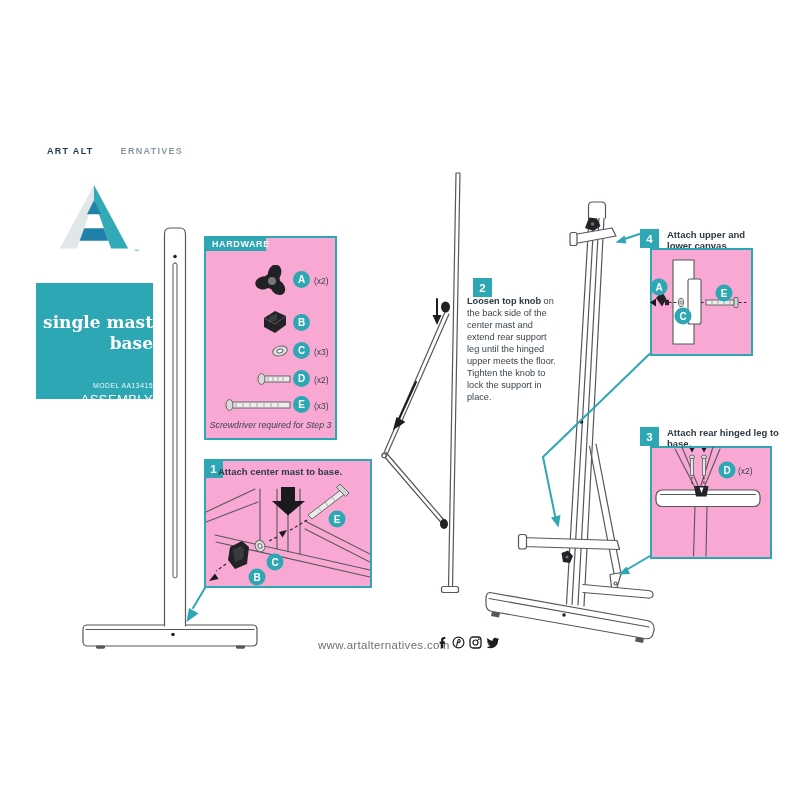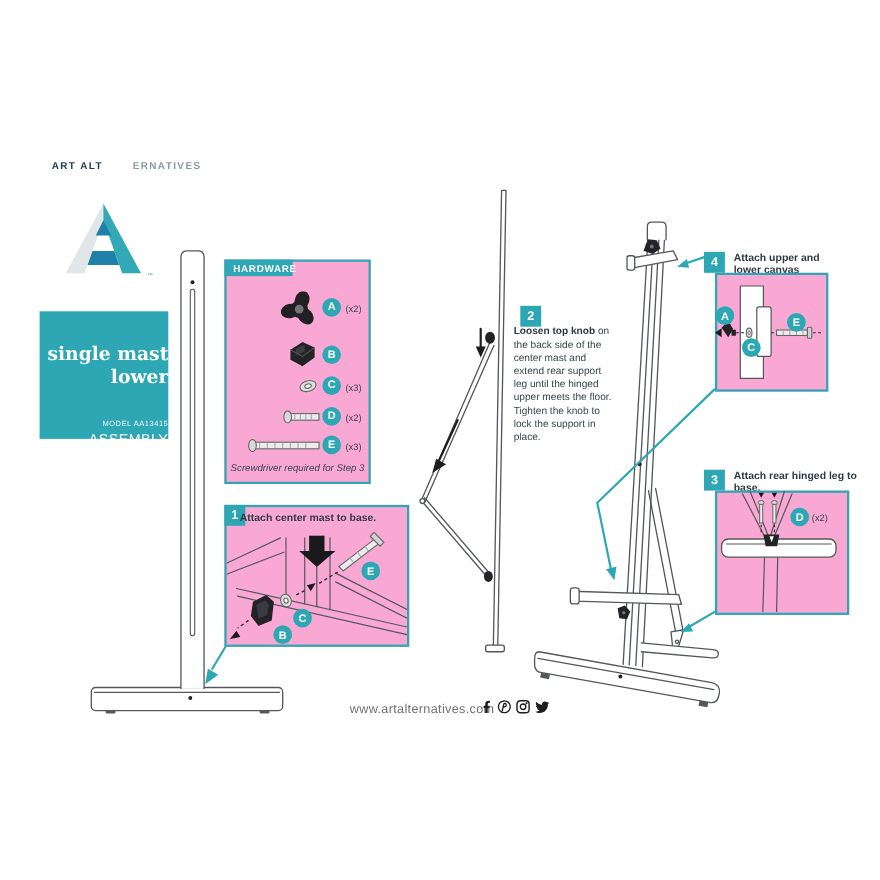--- a/index.html
+++ b/index.html
@@ -115,21 +115,21 @@
   <svg class="abs" style="left:56px;top:182px;" width="76" height="72" viewBox="0 0 120 112">
     <polygon points="60,4 6,104 33,104 60,28" fill="#E1E6E9"></polygon>
     <polygon points="60,4 114,104 87,104 60,28" fill="#32A9B7"></polygon>
     <polygon points="60,28 71,50 49,50" fill="#1F81A9"></polygon>
     <polygon points="44.4,72 75.6,72 82.7,92 37.3,92" fill="#1F81A9"></polygon>
   </svg>
   <div class="abs tm" style="left:134px;top:248px;">™</div>
 
   <div class="abs card" style="left:36px;top:283px;width:117px;height:116px;text-align:right;">
     <h1><span>single mast</span><br>
-        <span>lower</span></h1>
+        <span>base</span></h1>
     <div class="model">MODEL AA13415</div>
     <div class="subtitle">ASSEMBLY INSTRUCTIONS</div>
   </div>
 
   <div class="abs tealbox" style="left:204px;top:236px;width:133px;height:204px;">
     <div class="hwtab abs" style="left:-2px;top:-2px;">HARDWARE</div>
 
     <svg class="abs" style="left:46px;top:27px;" width="40" height="32" viewBox="0 0 40 32">
       <g fill="#212125">
         <ellipse cx="20" cy="7.5" rx="6.5" ry="8.5" transform="rotate(18 20 16)"></ellipse>

